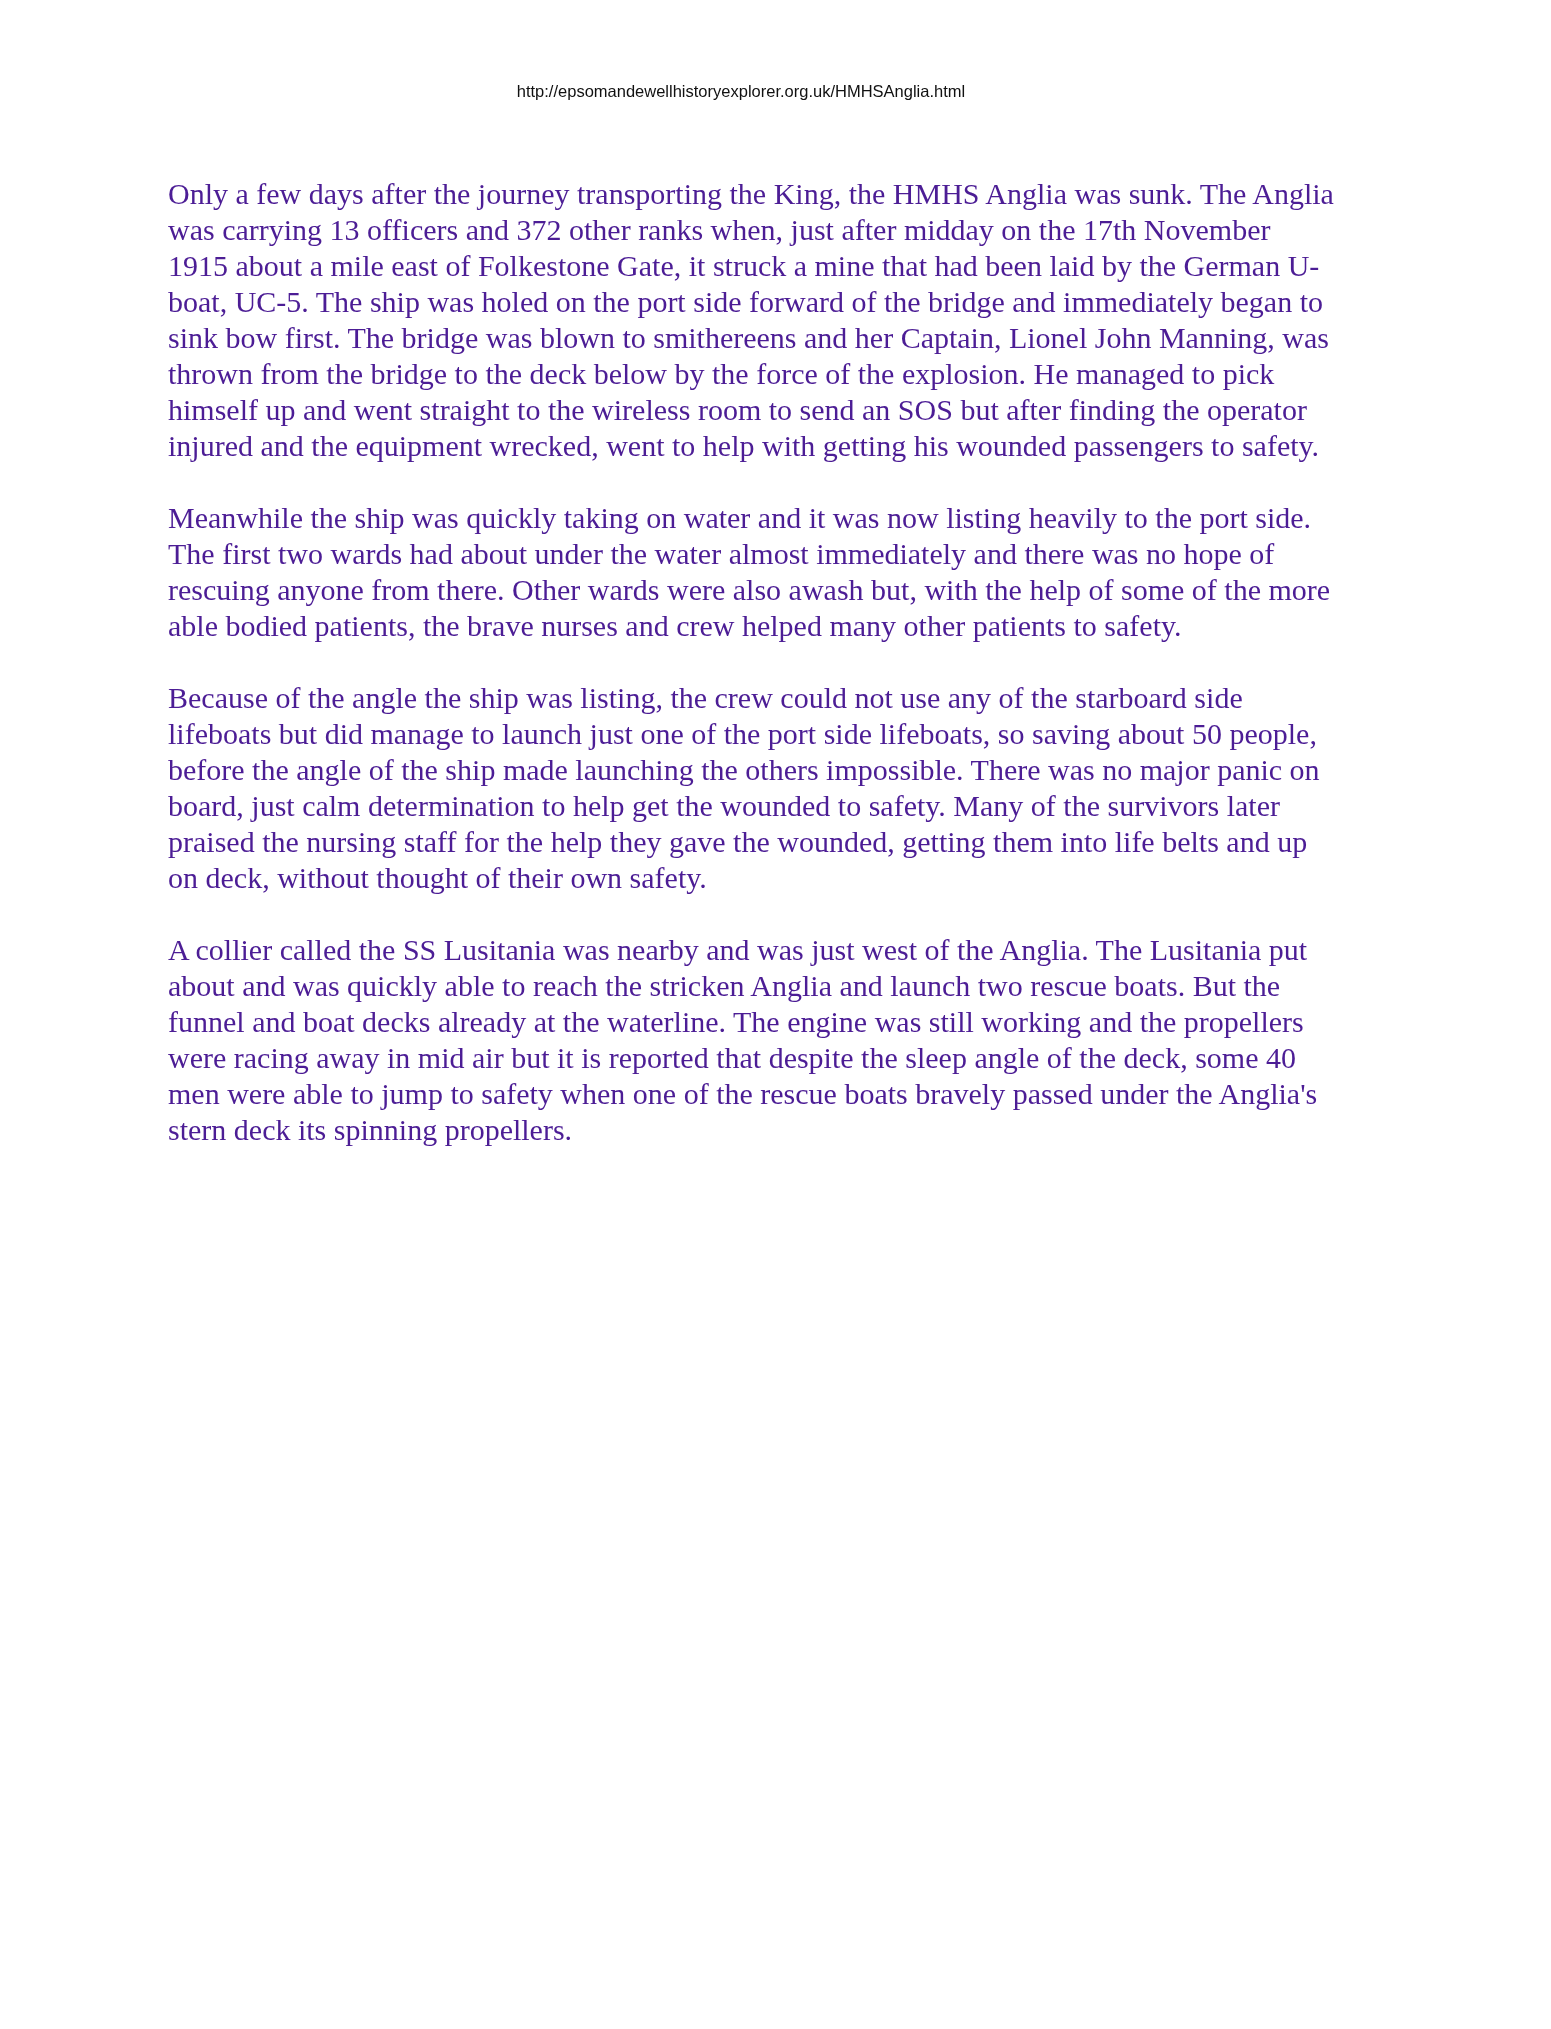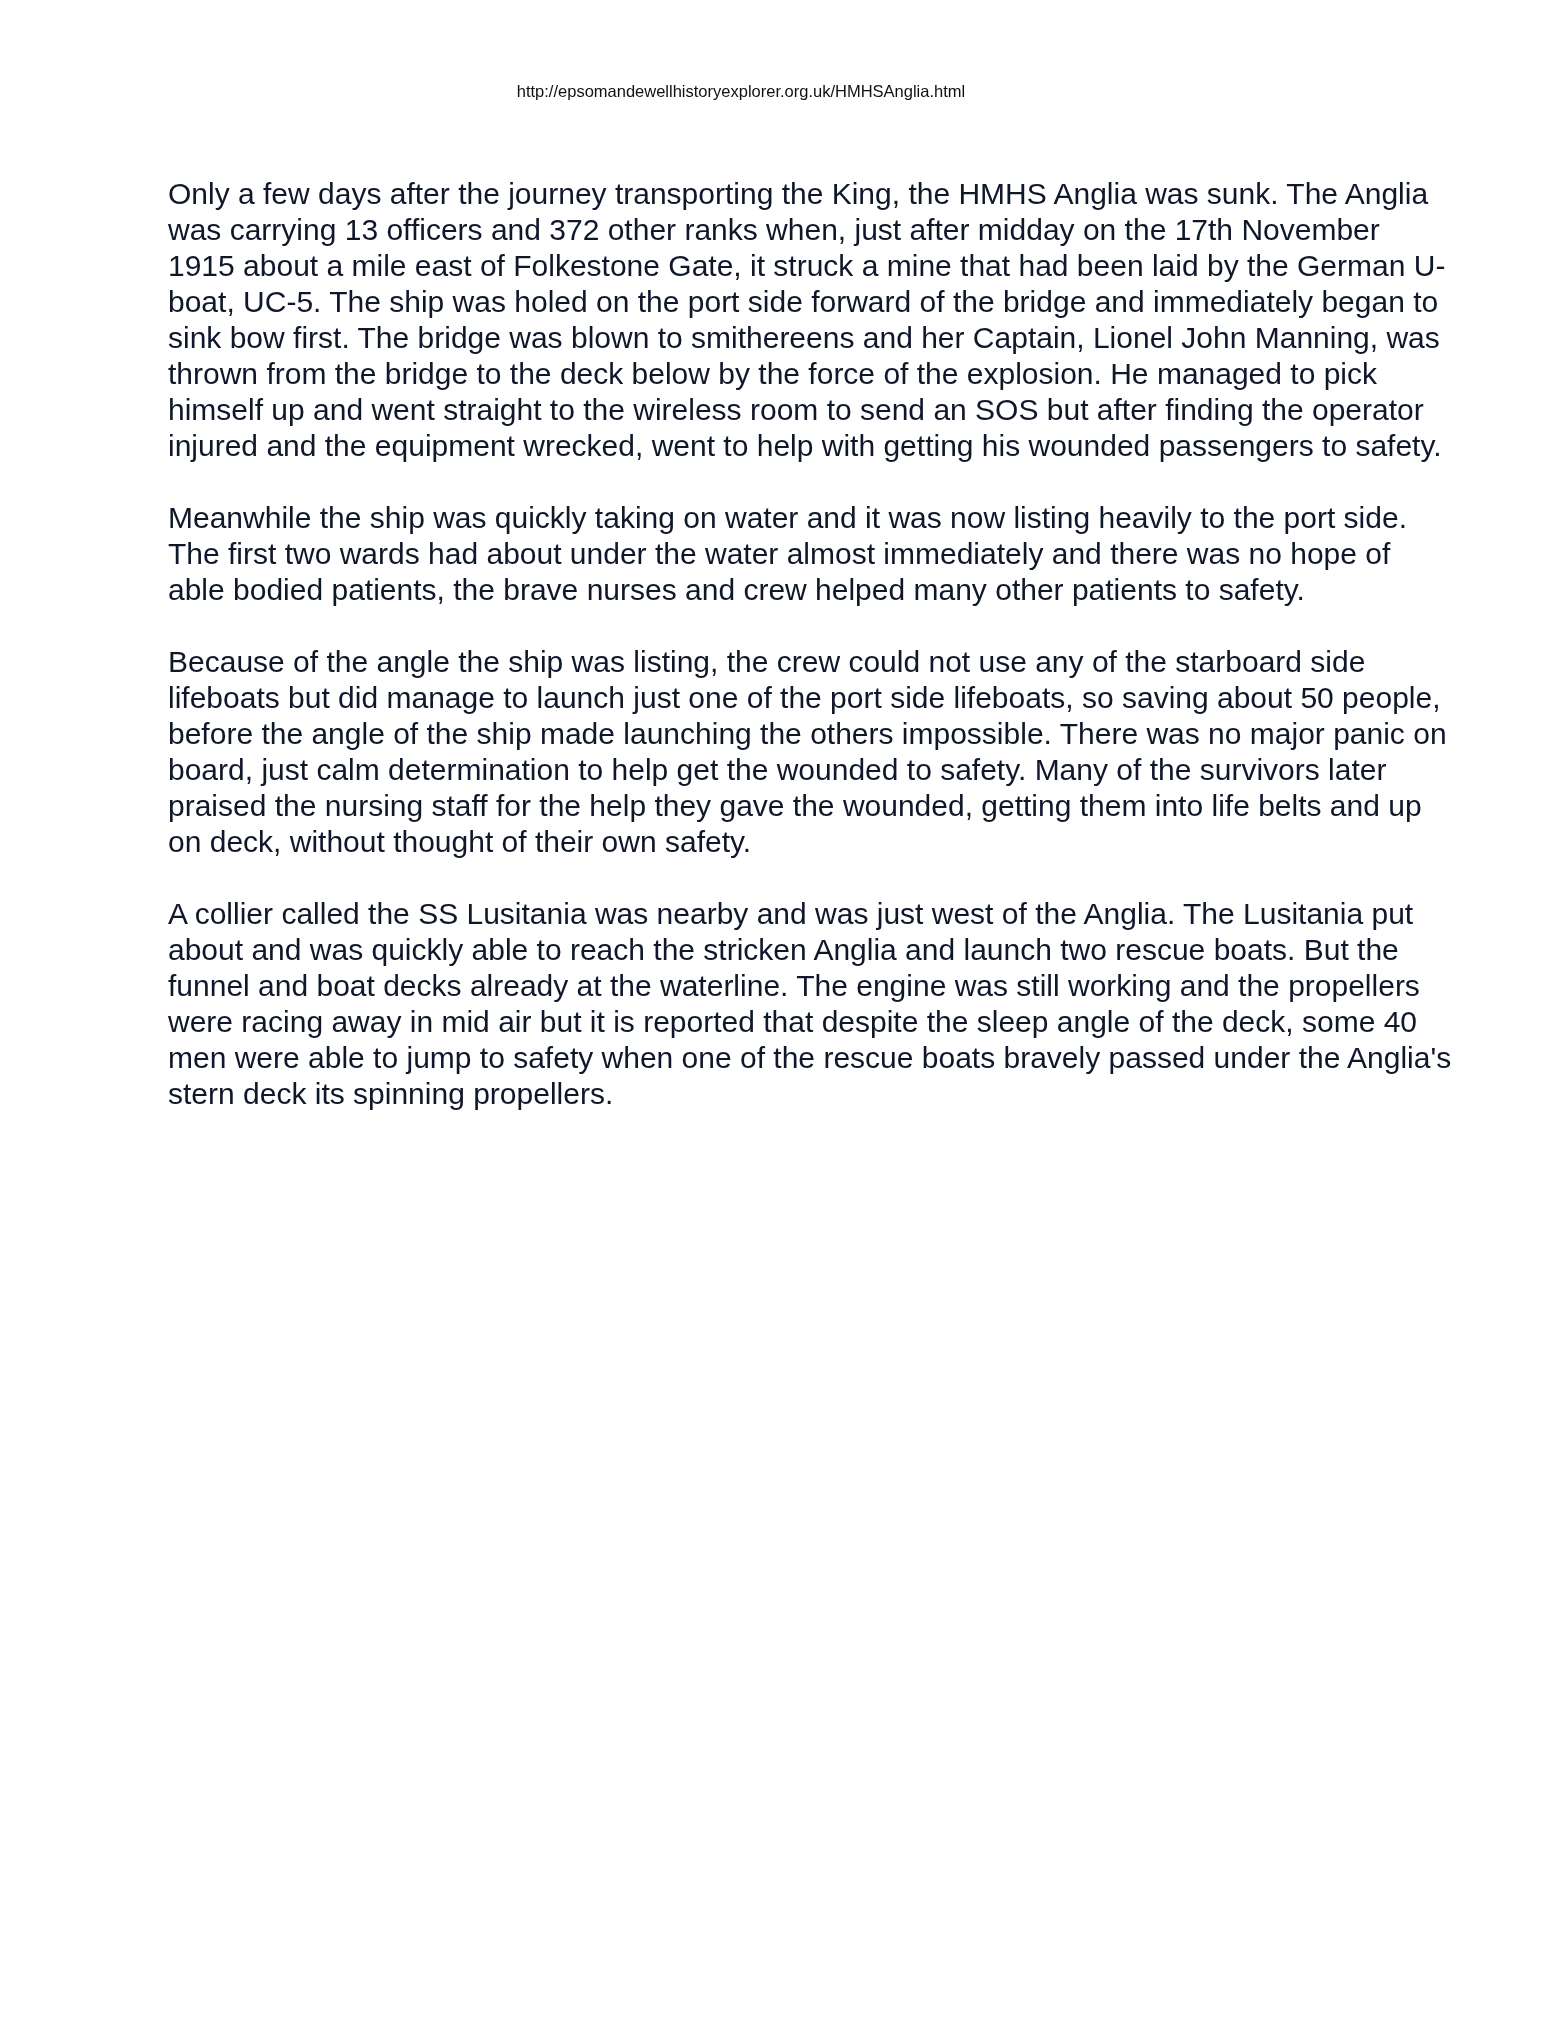--- a/index.html
+++ b/index.html
@@ -22,24 +22,24 @@
       font-family: "Liberation Sans", "DejaVu Sans", sans-serif;
       font-size: 16.5px;
       color: #111111;
       line-height: 22px;
     }
     .content {
       position: absolute;
       top: 176px;
       left: 168px;
       width: 1240px;
-      font-family: Liberation Sans, sans-serif;
+      font-family: Liberation Serif, serif;
       font-size: 30px;
       line-height: 36px;
-      color: #0f172a;
+      color: #4c1d95;
     }
     .para {
       margin: 0 0 36px 0;
     }
     .line {
       display: block;
       white-space: nowrap;
     }
   </style>
 </head>
@@ -56,20 +56,21 @@
     <span class="line">boat, UC-5. The ship was holed on the port side forward of the bridge and immediately began to</span>
     <span class="line">sink bow first. The bridge was blown to smithereens and her Captain, Lionel John Manning, was</span>
     <span class="line">thrown from the bridge to the deck below by the force of the explosion. He managed to pick</span>
     <span class="line">himself up and went straight to the wireless room to send an SOS but after finding the operator</span>
     <span class="line">injured and the equipment wrecked, went to help with getting his wounded passengers to safety.</span>
   </p>
 
   <p class="para">
     <span class="line">Meanwhile the ship was quickly taking on water and it was now listing heavily to the port side.</span>
     <span class="line">The first two wards had about under the water almost immediately and there was no hope of</span>
+    <span class="line">rescuing anyone from there. Other wards were also awash but, with the help of some of the more</span>
     <span class="line">able bodied patients, the brave nurses and crew helped many other patients to safety.</span>
   </p>
 
   <p class="para">
     <span class="line">Because of the angle the ship was listing, the crew could not use any of the starboard side</span>
     <span class="line">lifeboats but did manage to launch just one of the port side lifeboats, so saving about 50 people,</span>
     <span class="line">before the angle of the ship made launching the others impossible. There was no major panic on</span>
     <span class="line">board, just calm determination to help get the wounded to safety. Many of the survivors later</span>
     <span class="line">praised the nursing staff for the help they gave the wounded, getting them into life belts and up</span>
     <span class="line">on deck, without thought of their own safety.</span>

